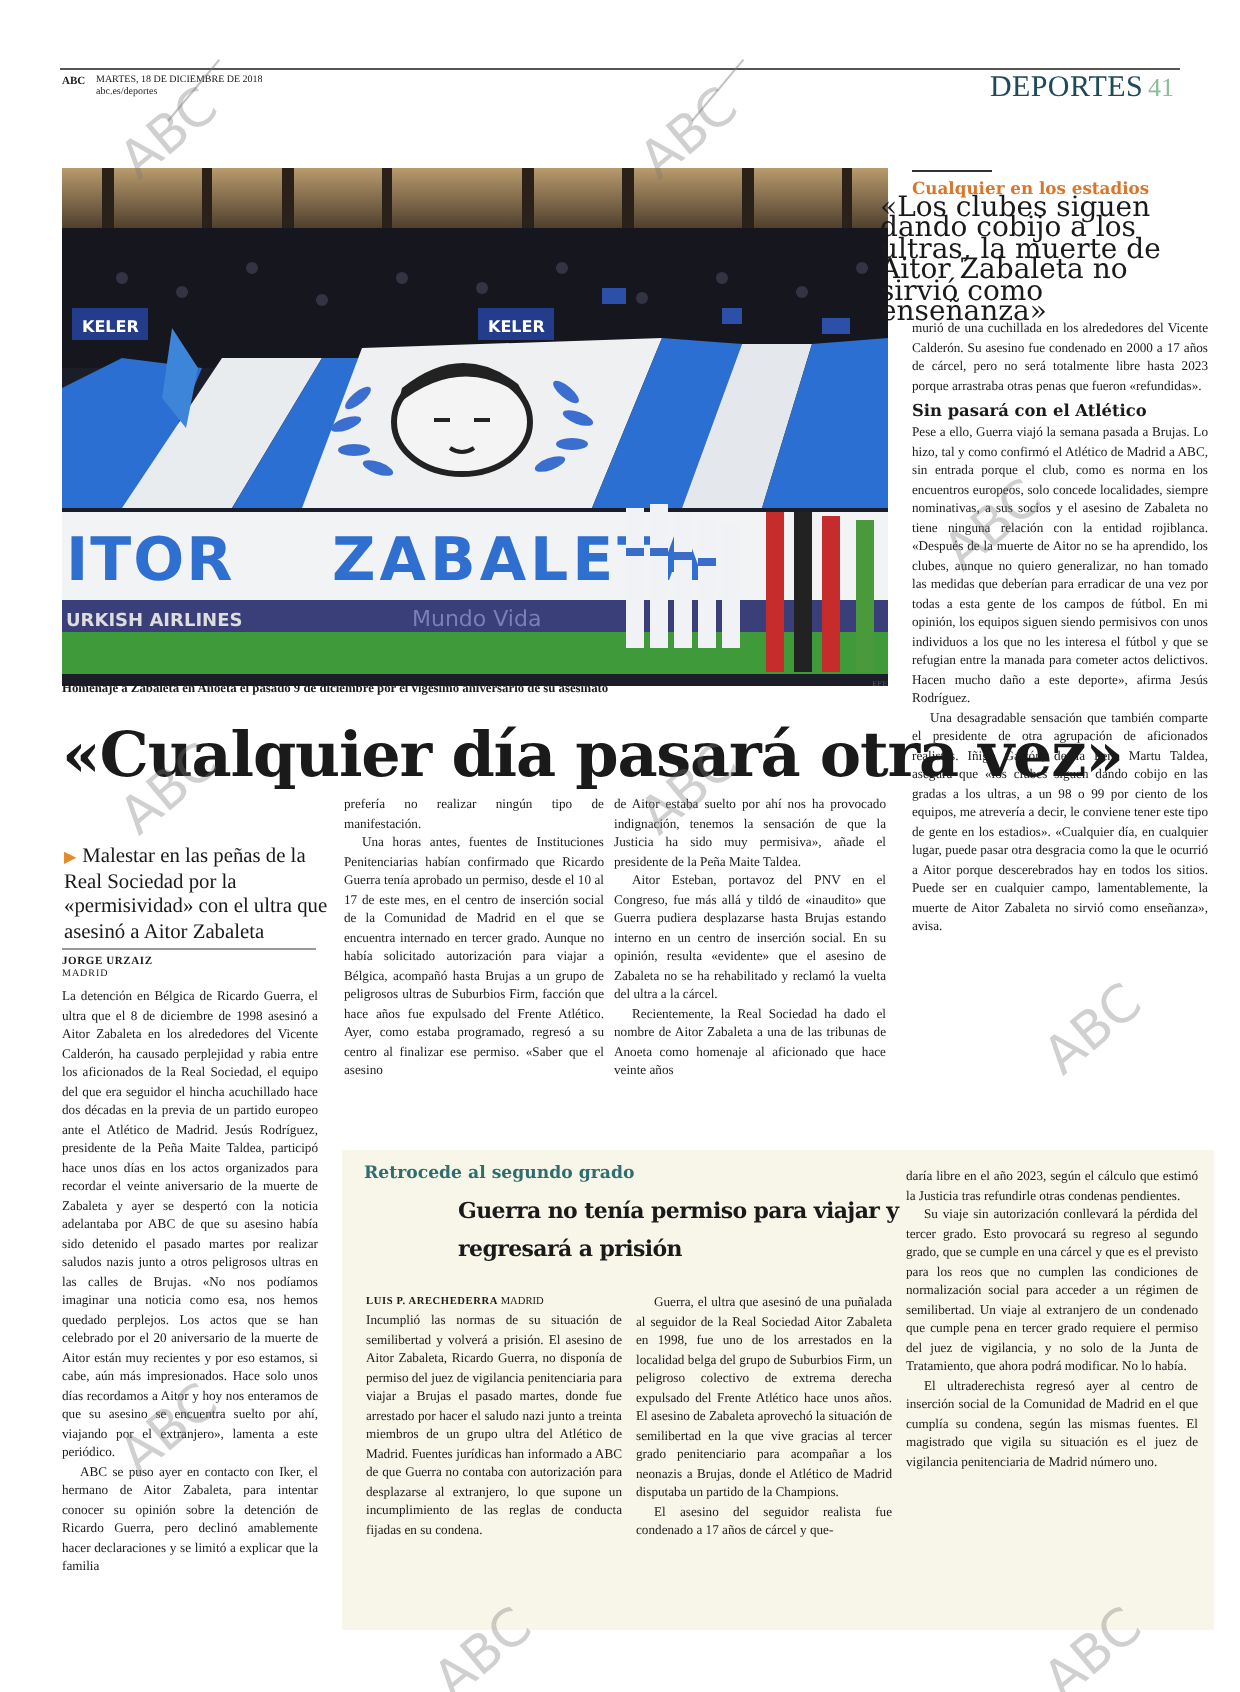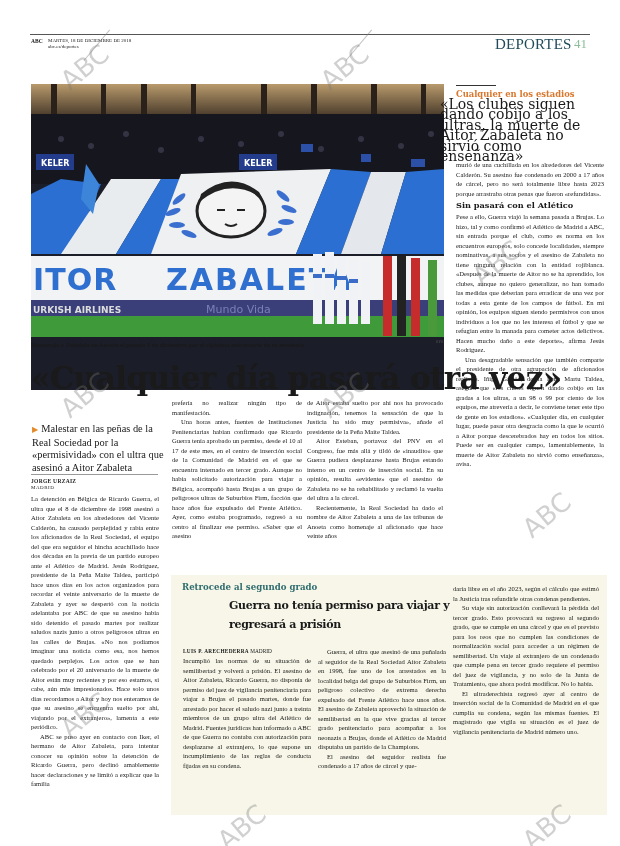--- a/index.html
+++ b/index.html
@@ -9,21 +9,21 @@
   .abs { position: absolute; }
 
   
   .header-rule { left: 30px; top: 34px; width: 560px; height: 1px; background: #555; }
   .hdr-abc { left: 31px; top: 38px; font-size: 5.5px; font-weight: bold; font-family: "Liberation Serif", serif; }
   .hdr-date { left: 48px; top: 38px; font-size: 5px; font-family: "Liberation Serif", serif; line-height: 6px; }
   .hdr-section { left: 495px; top: 36px; font-size: 15px; color: #1f4a5a; font-family: "Liberation Serif", serif; letter-spacing: 0.2px; }
   .hdr-page { left: 574px; top: 36px; font-size: 13px; color: #8bbd9a; font-family: "Liberation Serif", serif; }
 
   
-  .photo { left: 31px; top: 84px; width: 413px; height: 306px; overflow: hidden; background: #1b1d28; }
+  .photo { left: 31px; top: 84px; width: 413px; height: 259px; overflow: hidden; background: #1b1d28; }
   .photo svg { display: block; }
 
   .caption { left: 31px; top: 341px; width: 420px; font-size: 6.4px; font-weight: bold; font-family: "Liberation Serif", serif; white-space: nowrap; }
   .photo-credit { left: 436px; top: 340px; font-size: 3.5px; color: #555; }
 
   .headline { left: 31px; top: 360px; font-size: 31px; font-weight: bold; font-family: "DejaVu Serif", serif; letter-spacing: -0.6px; white-space: nowrap; }
 
   
   .subhead { left: 32px; top: 403px; width: 135px; font-size: 10.4px; line-height: 12.6px; font-family: "Liberation Serif", serif; margin-top: 20px; }
   .subhead .tri { color: #e38a2b; font-size: 8px; margin-right: 3px; }

